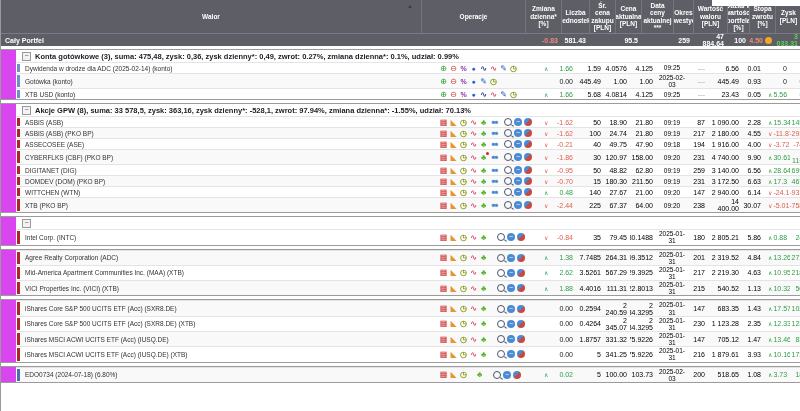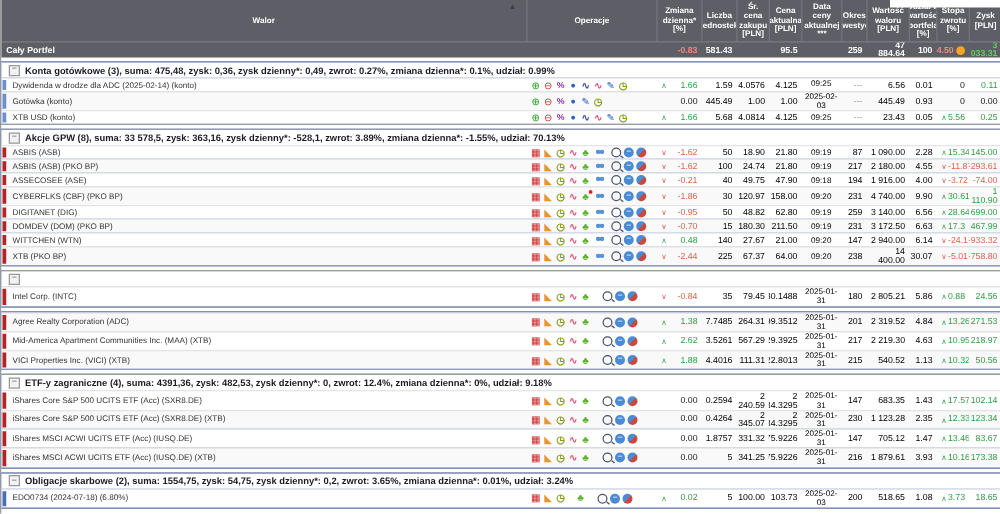--- a/index.html
+++ b/index.html
@@ -28,21 +28,21 @@
   .ctr{justify-content:center;text-align:center;font-size:6.5px;display:flex;align-items:center;line-height:1.1;}
   .chg{display:flex;align-items:center;justify-content:space-between;padding:0 3px 0 4px;font-size:7px;}
   .bold{font-weight:bold;}
   .pos{color:#2e9e45;} .neg{color:#e0604f;} .neu{color:#222;} .dash{color:#999;}
   .portfolio-row .pos{color:#5bd45b;} .portfolio-row .neg{color:#f08a7a;} .portfolio-row .neu{color:#fff;}
   .arr{font-size:6px;margin-right:1px;}
 
   .warn-dot{display:inline-block;width:7px;height:7px;border-radius:50%;background:#f5a623;margin-left:2px;flex:0 0 auto;}
 
   
-  .section{border:1px solid #9b9b9b;border-left:none;border-right:none;margin-top:3px;background:#1d4ed8;}
+  .section{border:1px solid #9b9b9b;border-left:none;border-right:none;margin-top:3px;background:#d946ef;padding-left:15px;}
   .sec-head{height:12px;display:flex;align-items:center;padding-left:6px;background:#fff;}
   .collapse-box{width:7px;height:7px;border:1px solid #999;background:#f2f2f2;display:inline-flex;align-items:center;justify-content:center;margin-right:4px;flex:0 0 auto;}
   .collapse-box::after{content:"−";font-size:7px;line-height:6px;color:#555;}
   .sec-label{font-size:7.5px;font-weight:bold;color:#1b1b24;white-space:nowrap;}
 
   .row{min-height:11px;border-top:1px solid #e4e4e4;background:#fff;}
   .row:nth-child(odd){background:#f9f9f9;}
   .row .c{display:flex;align-items:center;}
   .name-cell{position:relative;padding-left:9px;font-size:6.5px;color:#333;}
   .bar{position:absolute;left:1px;top:1px;bottom:1px;width:3px;}
@@ -211,21 +211,21 @@
           <div class="c chg pos">
             <span class="arr pos">∧</span>
             <span>5.56</span>
           </div>
           <div class="c num pos">0.25</div>
         </div>
       </div>
       <div class="section">
         <div class="sec-head">
           <span class="collapse-box"></span>
-          <span class="sec-label">Akcje GPW (8), suma: 33 578,5, zysk: 363,16, zysk dzienny*: -528,1, zwrot: 3.89%, zmiana dzienna*: -1.55%, udział: 70.13%</span>
+          <span class="sec-label">Akcje GPW (8), suma: 33 578,5, zysk: 363,16, zysk dzienny*: -528,1, zwrot: 97.94%, zmiana dzienna*: -1.55%, udział: 70.13%</span>
         </div>
         <div class="row grid">
           <div class="c name-cell">
             <span class="bar" style="background: rgb(179, 36, 36);"></span>
             <span>ASBIS (ASB)</span>
           </div>
           <div class="c ops">
             <span class="op-icon ic-basket">▦</span>
             <span class="op-icon ic-area">◣</span>
             <span class="op-icon ic-clock">◷</span>
@@ -618,24 +618,20 @@
           <div class="c num ">540.52</div>
           <div class="c num ">1.13</div>
           <div class="c chg pos">
             <span class="arr pos">∧</span>
             <span>10.32</span>
           </div>
           <div class="c num pos">50.56</div>
         </div>
       </div>
       <div class="section">
-        <div class="sec-head">
-          <span class="collapse-box"></span>
-          <span class="sec-label">ETF-y zagraniczne (4), suma: 4391,36, zysk: 482,53, zysk dzienny*: 0, zwrot: 12.4%, zmiana dzienna*: 0%, udział: 9.18%</span>
-        </div>
         <div class="row grid">
           <div class="c name-cell">
             <span class="bar" style="background: rgb(179, 36, 36);"></span>
             <span>iShares Core S&amp;P 500 UCITS ETF (Acc) (SXR8.DE)</span>
           </div>
           <div class="c ops">
             <span class="op-icon ic-basket">▦</span>
             <span class="op-icon ic-area">◣</span>
             <span class="op-icon ic-clock">◷</span>
             <span class="op-icon ic-chart-red">∿</span>
@@ -756,24 +752,20 @@
           <div class="c num ">1 879.61</div>
           <div class="c num ">3.93</div>
           <div class="c chg pos">
             <span class="arr pos">∧</span>
             <span>10.16</span>
           </div>
           <div class="c num pos">173.38</div>
         </div>
       </div>
       <div class="section">
-        <div class="sec-head">
-          <span class="collapse-box"></span>
-          <span class="sec-label">Obligacje skarbowe (2), suma: 1554,75, zysk: 54,75, zysk dzienny*: 0,2, zwrot: 3.65%, zmiana dzienna*: 0.01%, udział: 3.24%</span>
-        </div>
         <div class="row grid">
           <div class="c name-cell">
             <span class="bar" style="background: rgb(74, 111, 181);"></span>
             <span>EDO0734 (2024-07-18) (6.80%)</span>
           </div>
           <div class="c ops">
             <span class="op-icon ic-basket">▦</span>
             <span class="op-icon ic-area">◣</span>
             <span class="op-icon ic-clock">◷</span>
             <span class="op-icon ic-gap"></span>

